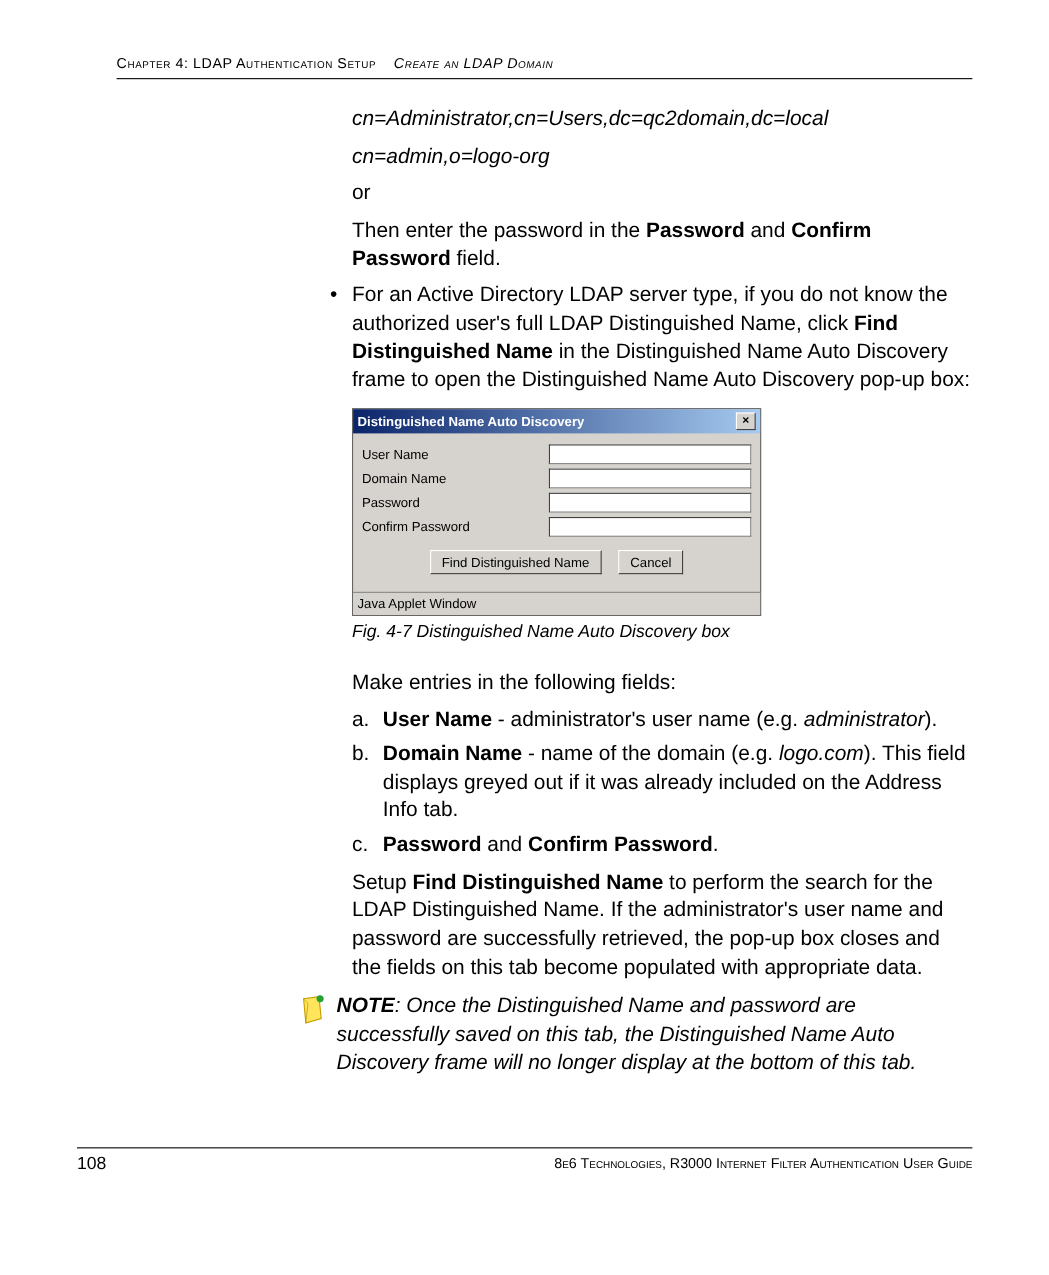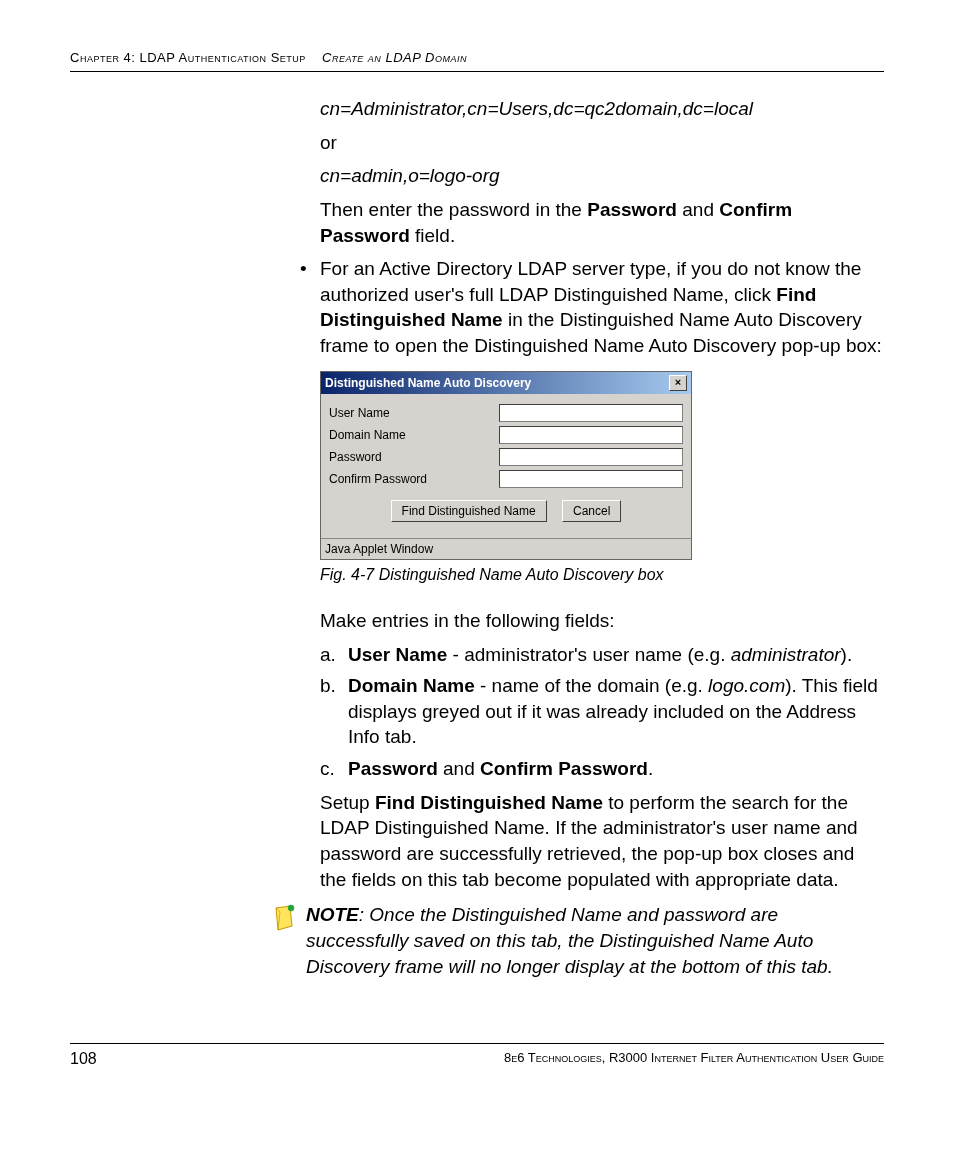--- a/index.html
+++ b/index.html
@@ -13,20 +13,21 @@
   .page {
     padding: 50px 70px 40px 70px;
   }
   .header-line {
     font-size: 13px;
     font-variant: small-caps;
     letter-spacing: 0.5px;
     border-bottom: 1.5px solid #000;
     padding-bottom: 6px;
     margin-bottom: 24px;
+    margin-left: 36px;
   }
   .header-chapter { font-weight: normal; }
   .header-section { font-style: italic; margin-left: 12px; }
   .content {
     margin-left: 250px;
     font-size: 19px;
     line-height: 1.35;
   }
   .para { margin: 0 0 8px 0; }
   .italic { font-style: italic; }
@@ -140,22 +141,22 @@
 <div class="page">
 
   <div class="header-line">
     <span class="header-chapter">Chapter 4: LDAP Authentication Setup</span>
     <span class="header-section">Create an LDAP Domain</span>
   </div>
 
   <div class="content">
 
     <p class="para italic">cn=Administrator,cn=Users,dc=qc2domain,dc=local</p>
+    <p class="para italic">cn=admin,o=logo-org</p>
     <p class="para">or</p>
-    <p class="para italic">cn=admin,o=logo-org</p>
 
     <p class="para">
       <span>Then enter the password in the </span><span class="bold">Password</span><span> and </span><span class="bold">Confirm Password</span><span> field.</span>
     </p>
 
     <div class="bullet">
       <div class="dot">•</div>
       <div class="btext">
         <span>For an Active Directory LDAP server type, if you do not know the authorized user's full LDAP Distinguished Name, click </span><span class="bold">Find Distinguished Name</span><span> in the Distinguished Name Auto Discovery frame to open the Distinguished Name Auto Discovery pop-up box:</span>
       </div>

